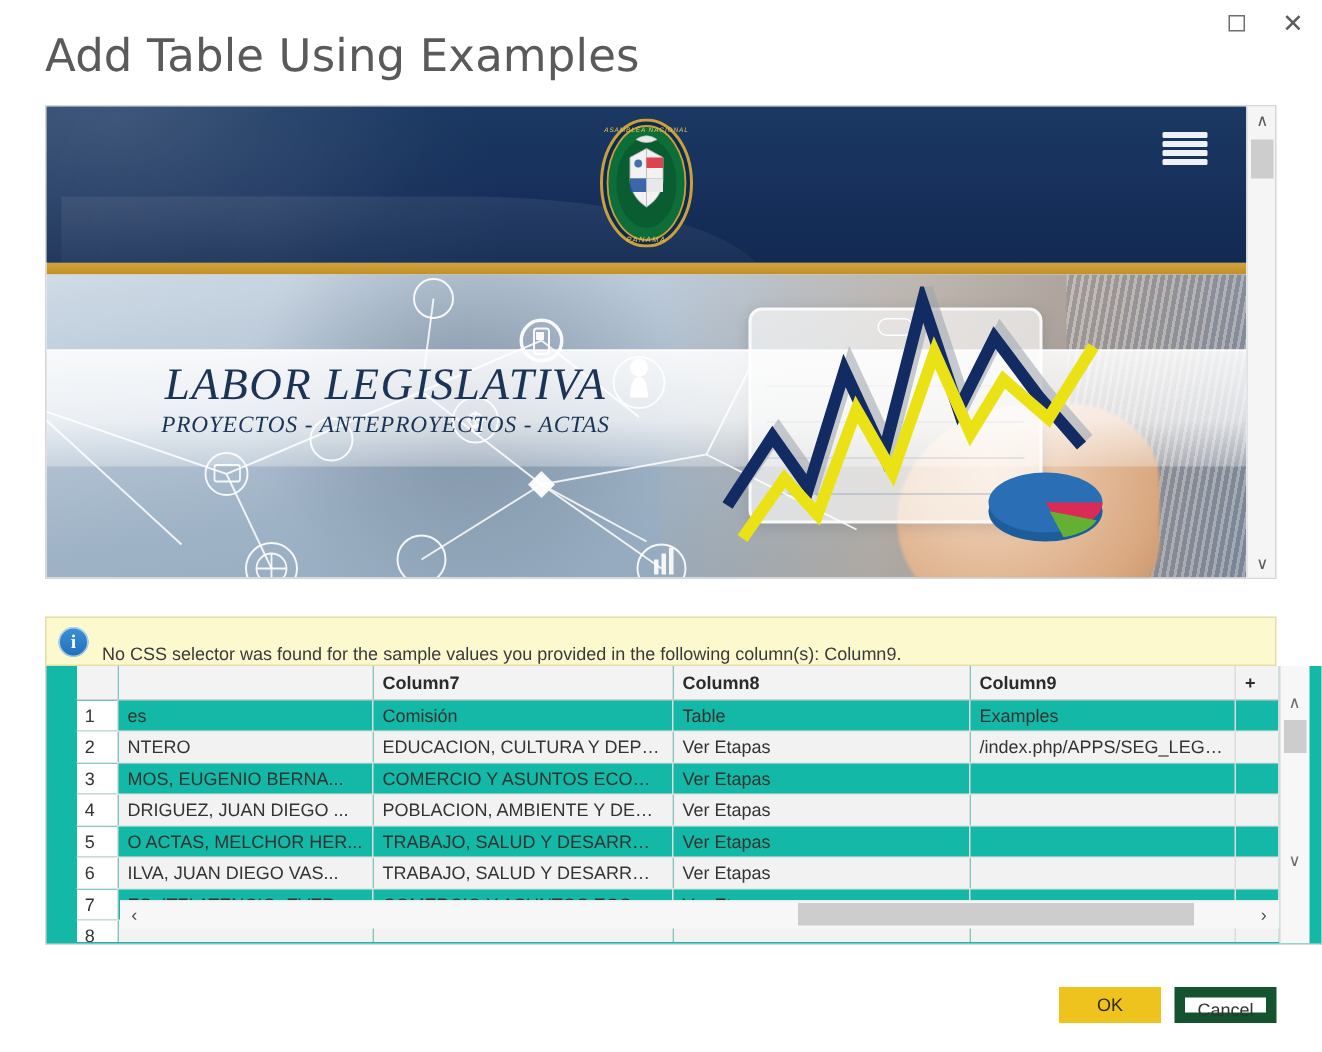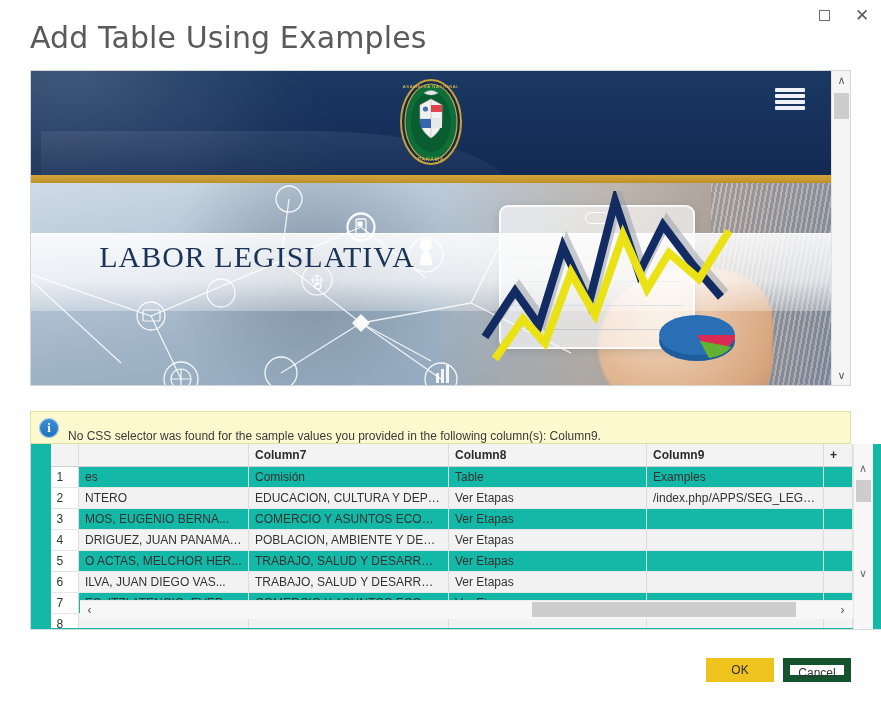--- a/index.html
+++ b/index.html
@@ -74,20 +74,21 @@
     background: #ffffff;
     display: flex;
     overflow: hidden;
   }
   .preview-content {
     position: relative;
     width: 800px;
     height: 314px;
     overflow: hidden;
     flex: none;
+    font-style: italic;
   }
 
   
   .site-header {
     position: relative;
     height: 104px;
     background: #15305c;
     background-image:
        radial-gradient(ellipse 300px 180px at 6% 10%, rgba(255,255,255,0.10), rgba(255,255,255,0) 70%),
        radial-gradient(ellipse 240px 200px at 18% 70%, rgba(255,255,255,0.05), rgba(255,255,255,0) 70%),
@@ -559,20 +560,21 @@
           <circle cx="330" cy="44" r="14"></circle>
           <rect x="325" y="36" width="10" height="17" rx="2"></rect>
           <rect x="327" y="39" width="4" height="4" fill="#ffffff"></rect>
         </g>
       </svg>
 
       <div class="hero-band"></div>
       <div class="hero-band-edge-top"></div>
       <div class="hero-title-wrap">
         <div class="hero-title">LABOR LEGISLATIVA</div>
+        <div class="hero-subtitle">PROYECTOS - ANTEPROYECTOS - ACTAS</div>
       </div>
 
       <svg class="chart-svg" viewBox="0 0 290 175">
         <polyline points="18,140 48,96 72,130 96,52 122,108 148,6 172,78 196,30 226,70 254,102" fill="none" stroke="#9aa3ab" stroke-width="9" opacity="0.55"></polyline>
         <polyline points="14,146 44,100 68,134 92,56 118,112 144,10 168,82 192,34 222,74 250,106" fill="none" stroke="#122b63" stroke-width="8"></polyline>
         <polyline points="24,168 52,128 74,152 100,82 124,124 152,44 176,98 198,62 228,88 258,40" fill="none" stroke="#ebe216" stroke-width="8"></polyline>
       </svg>
 
       <svg class="pie3d" viewBox="0 0 92 66">
         <ellipse cx="44" cy="40" rx="38" ry="20" fill="#1d5d9b"></ellipse>
@@ -637,21 +639,21 @@
         <tr>
           <td class="rownum">3</td>
           <td>MOS, EUGENIO BERNA...</td>
           <td>COMERCIO Y ASUNTOS ECONOM...</td>
           <td>Ver Etapas</td>
           <td></td>
           <td></td>
         </tr>
         <tr class="alt">
           <td class="rownum">4</td>
-          <td>DRIGUEZ, JUAN PANAMA ...</td>
+          <td>DRIGUEZ, JUAN DIEGO ...</td>
           <td>POBLACION, AMBIENTE Y DESAR...</td>
           <td>Ver Etapas</td>
           <td></td>
           <td></td>
         </tr>
         <tr>
           <td class="rownum">5</td>
           <td>O ACTAS, MELCHOR HER...</td>
           <td>TRABAJO, SALUD Y DESARROLLO ...</td>
           <td>Ver Etapas</td>

